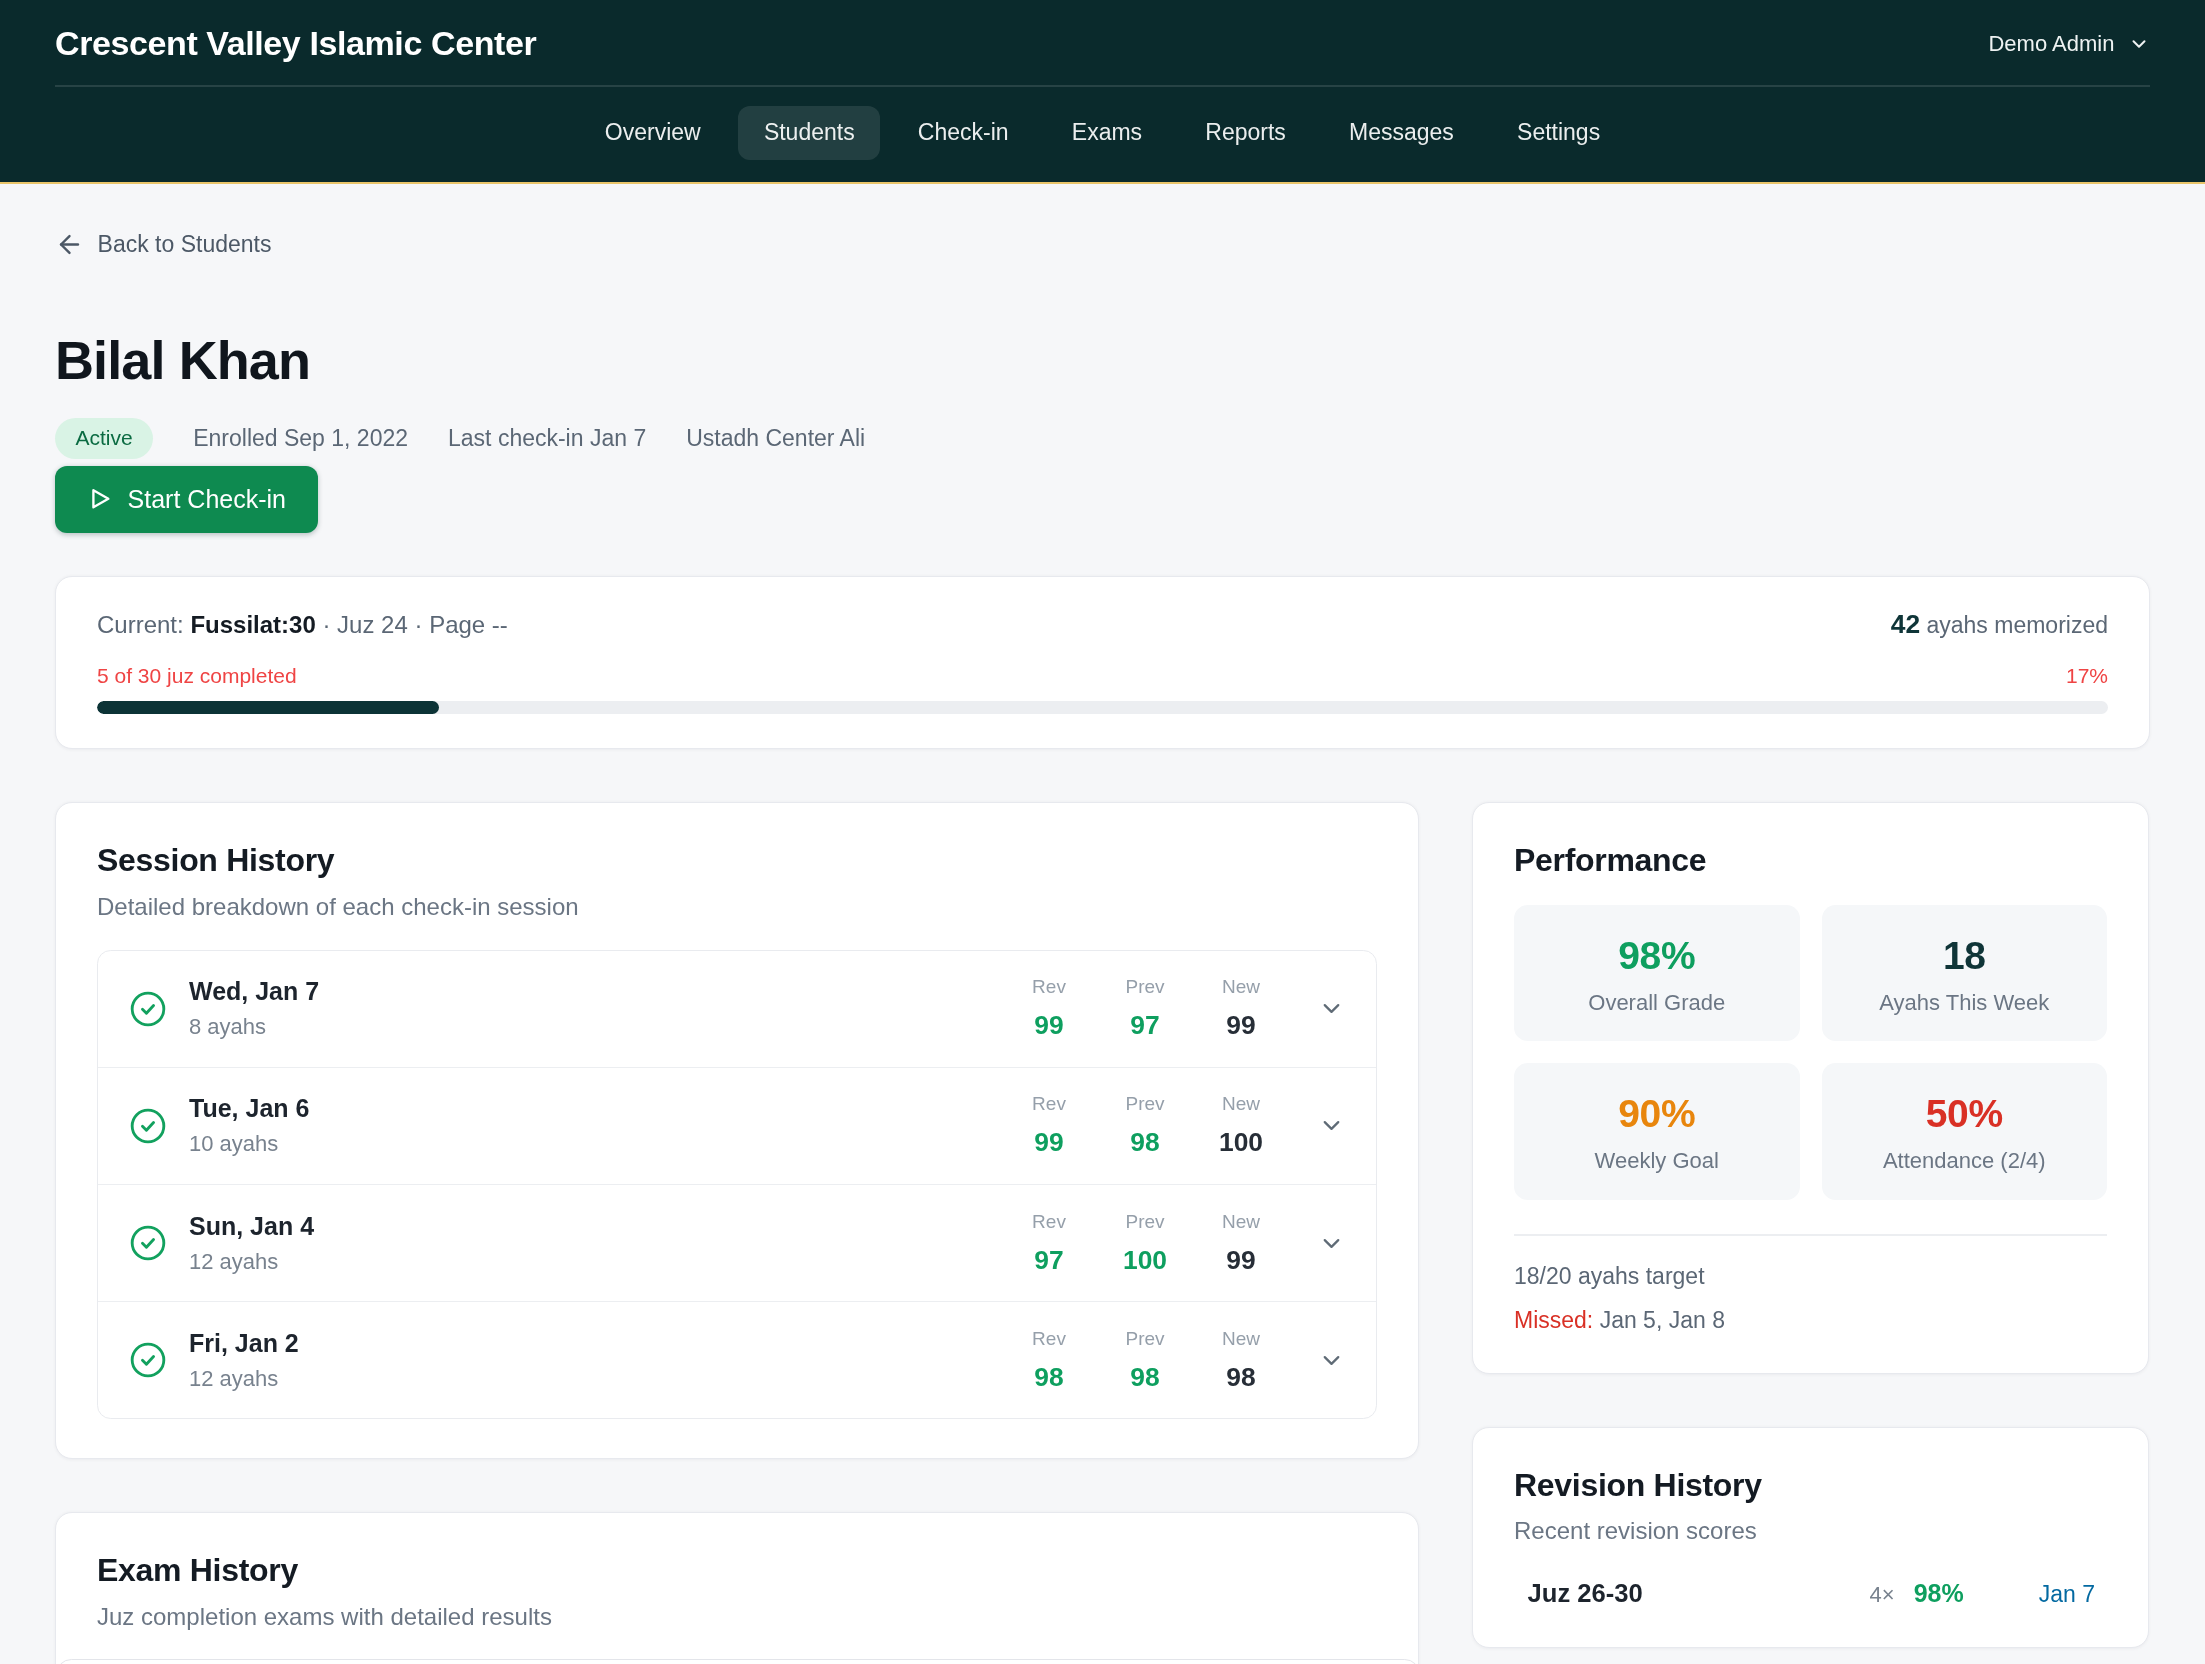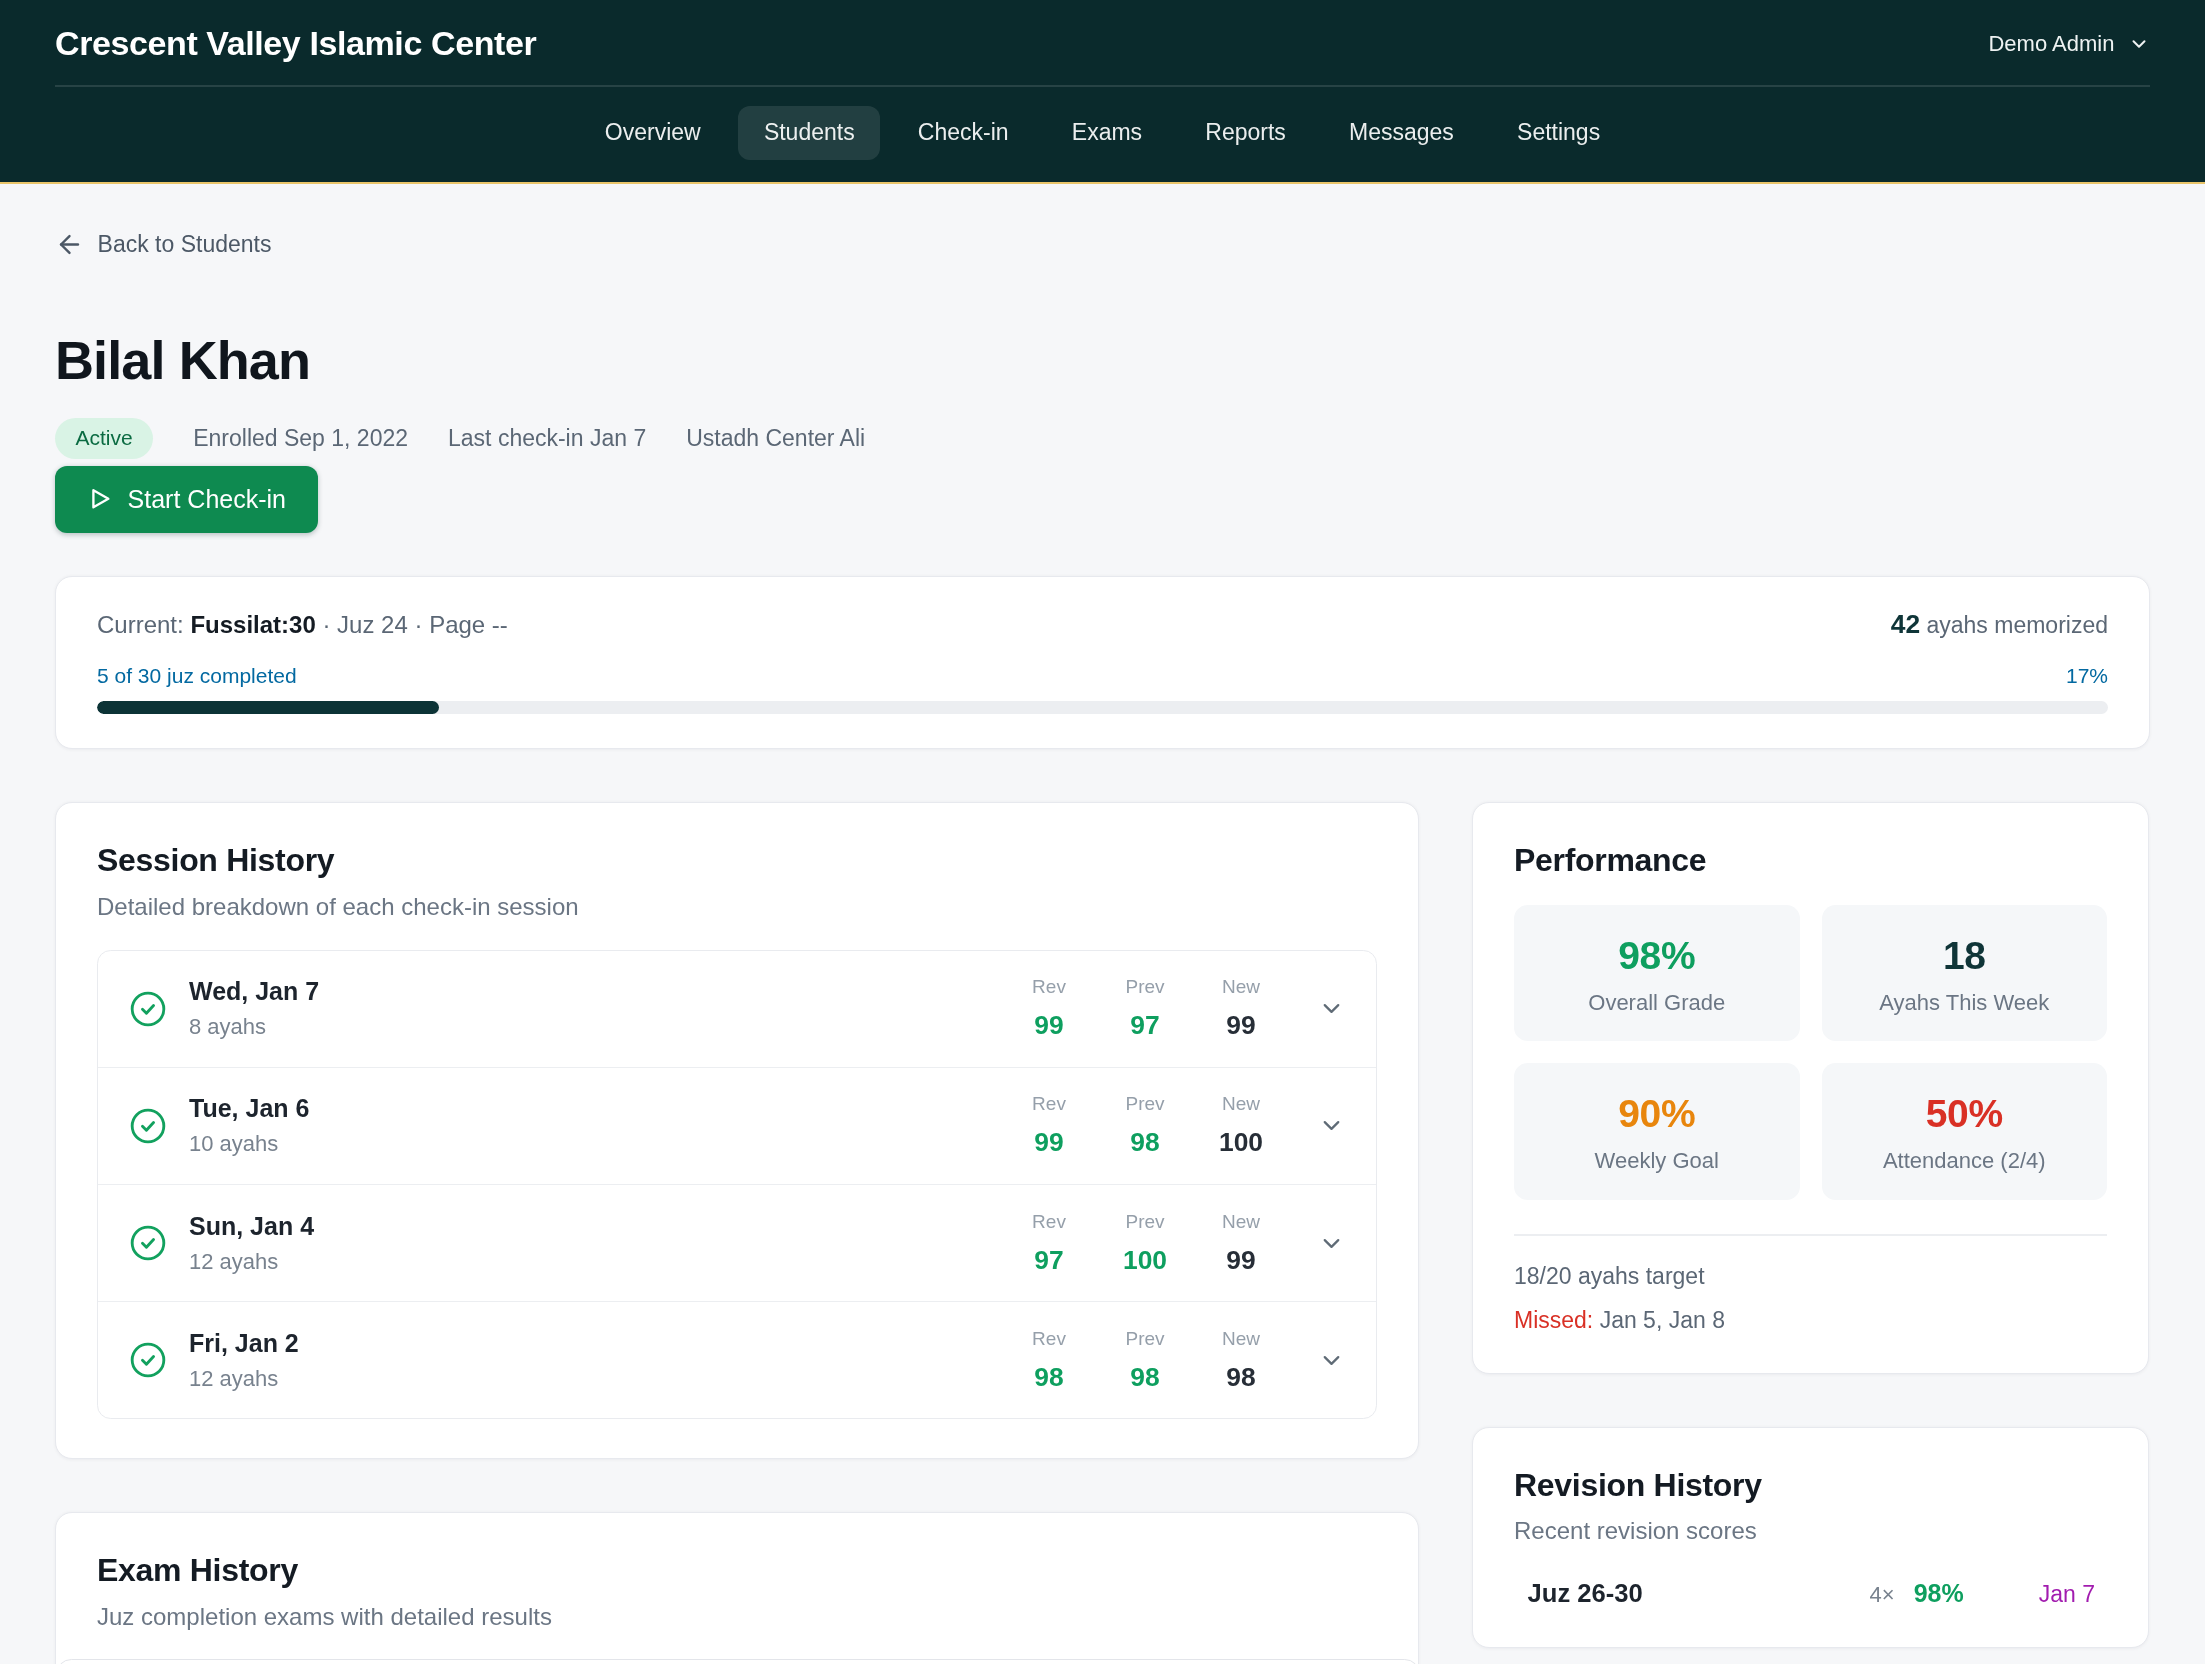--- a/index.html
+++ b/index.html
@@ -47,21 +47,21 @@
   
   .card{ background:#fff; border:1.7px solid var(--card-border); border-radius:17px;
     box-shadow:0 0.9px 3.4px rgba(16,24,40,.05); }
   .progress-card{ margin-top:43px; padding:32px 41px 34px; }
   .progress-top{ display:flex; justify-content:space-between; align-items:baseline; }
   .progress-current{ font-size:24px; color:#5b6775; }
   .progress-current b{ color:#141b23; font-weight:700; }
   .ayahs-total{ font-size:23px; color:#5b6775; }
   .ayahs-total b{ color:var(--dark-stat); font-size:26.4px; font-weight:700; }
   .progress-sub{ display:flex; justify-content:space-between; margin-top:24px; }
-  .progress-sub span{ font-size:21px; color:#0369a1; }
+  .progress-sub span{ font-size:21px; color:#ef4444; }
   .bar{ margin-top:13.6px; height:12.8px; border-radius:852px; background:var(--bar-bg); overflow:hidden; }
   .bar-fill{ height:100%; border-radius:852px; background:var(--bar-fill); width:17%; }
   
   .grid{ display:grid; grid-template-columns:1364px 677px; gap:53px; margin-top:53px; align-items:start; }
   .col{ display:flex; flex-direction:column; gap:53px; }
   .section-card{ padding:39px 41px; }
   .card-title{ font-size:32px; font-weight:700; color:#141b23; letter-spacing:-0.3px; }
   .card-sub{ font-size:24px; color:#6b7684; margin-top:13.6px; }
   .inner-list{ border:1.7px solid #e9ebef; border-radius:13.6px; margin-top:29px; }
   .session-row{ display:flex; align-items:center; padding:25.6px 31px; cursor:pointer; }
@@ -88,21 +88,21 @@
   .perf-divider{ height:1.7px; background:#eceef1; margin-top:34px; }
   .perf-target{ font-size:23px; color:#5b6775; margin-top:27px; }
   .perf-missed{ font-size:23px; color:#5b6775; margin-top:17px; }
   .perf-missed b{ color:var(--red); font-weight:500; }
   
   .rev-row{ display:flex; align-items:center; margin-top:34px; padding:0 12px 0 13.6px; }
   .rev-range{ font-size:25.6px; font-weight:700; color:#1d242d; }
   .rev-right{ margin-left:auto; display:flex; align-items:baseline; }
   .rev-count{ font-size:22px; color:#78828e; }
   .rev-score{ font-size:25px; font-weight:700; color:var(--green); margin-left:19px; }
-  .rev-date{ font-size:23px; color:#a21caf; margin-left:75px; }
+  .rev-date{ font-size:23px; color:#0369a1; margin-left:75px; }
   
   .next-card-sliver{ position:absolute; left:56px; top:1659px; width:1364px; height:34px;
     background:#fff; border:1.7px solid #e3e5ea; border-radius:15.3px 15.3px 0 0; }
   svg{ display:block; }
 </style>
 </head>
 <body>
 
 <header class="topbar">
   <div class="topbar-row">

